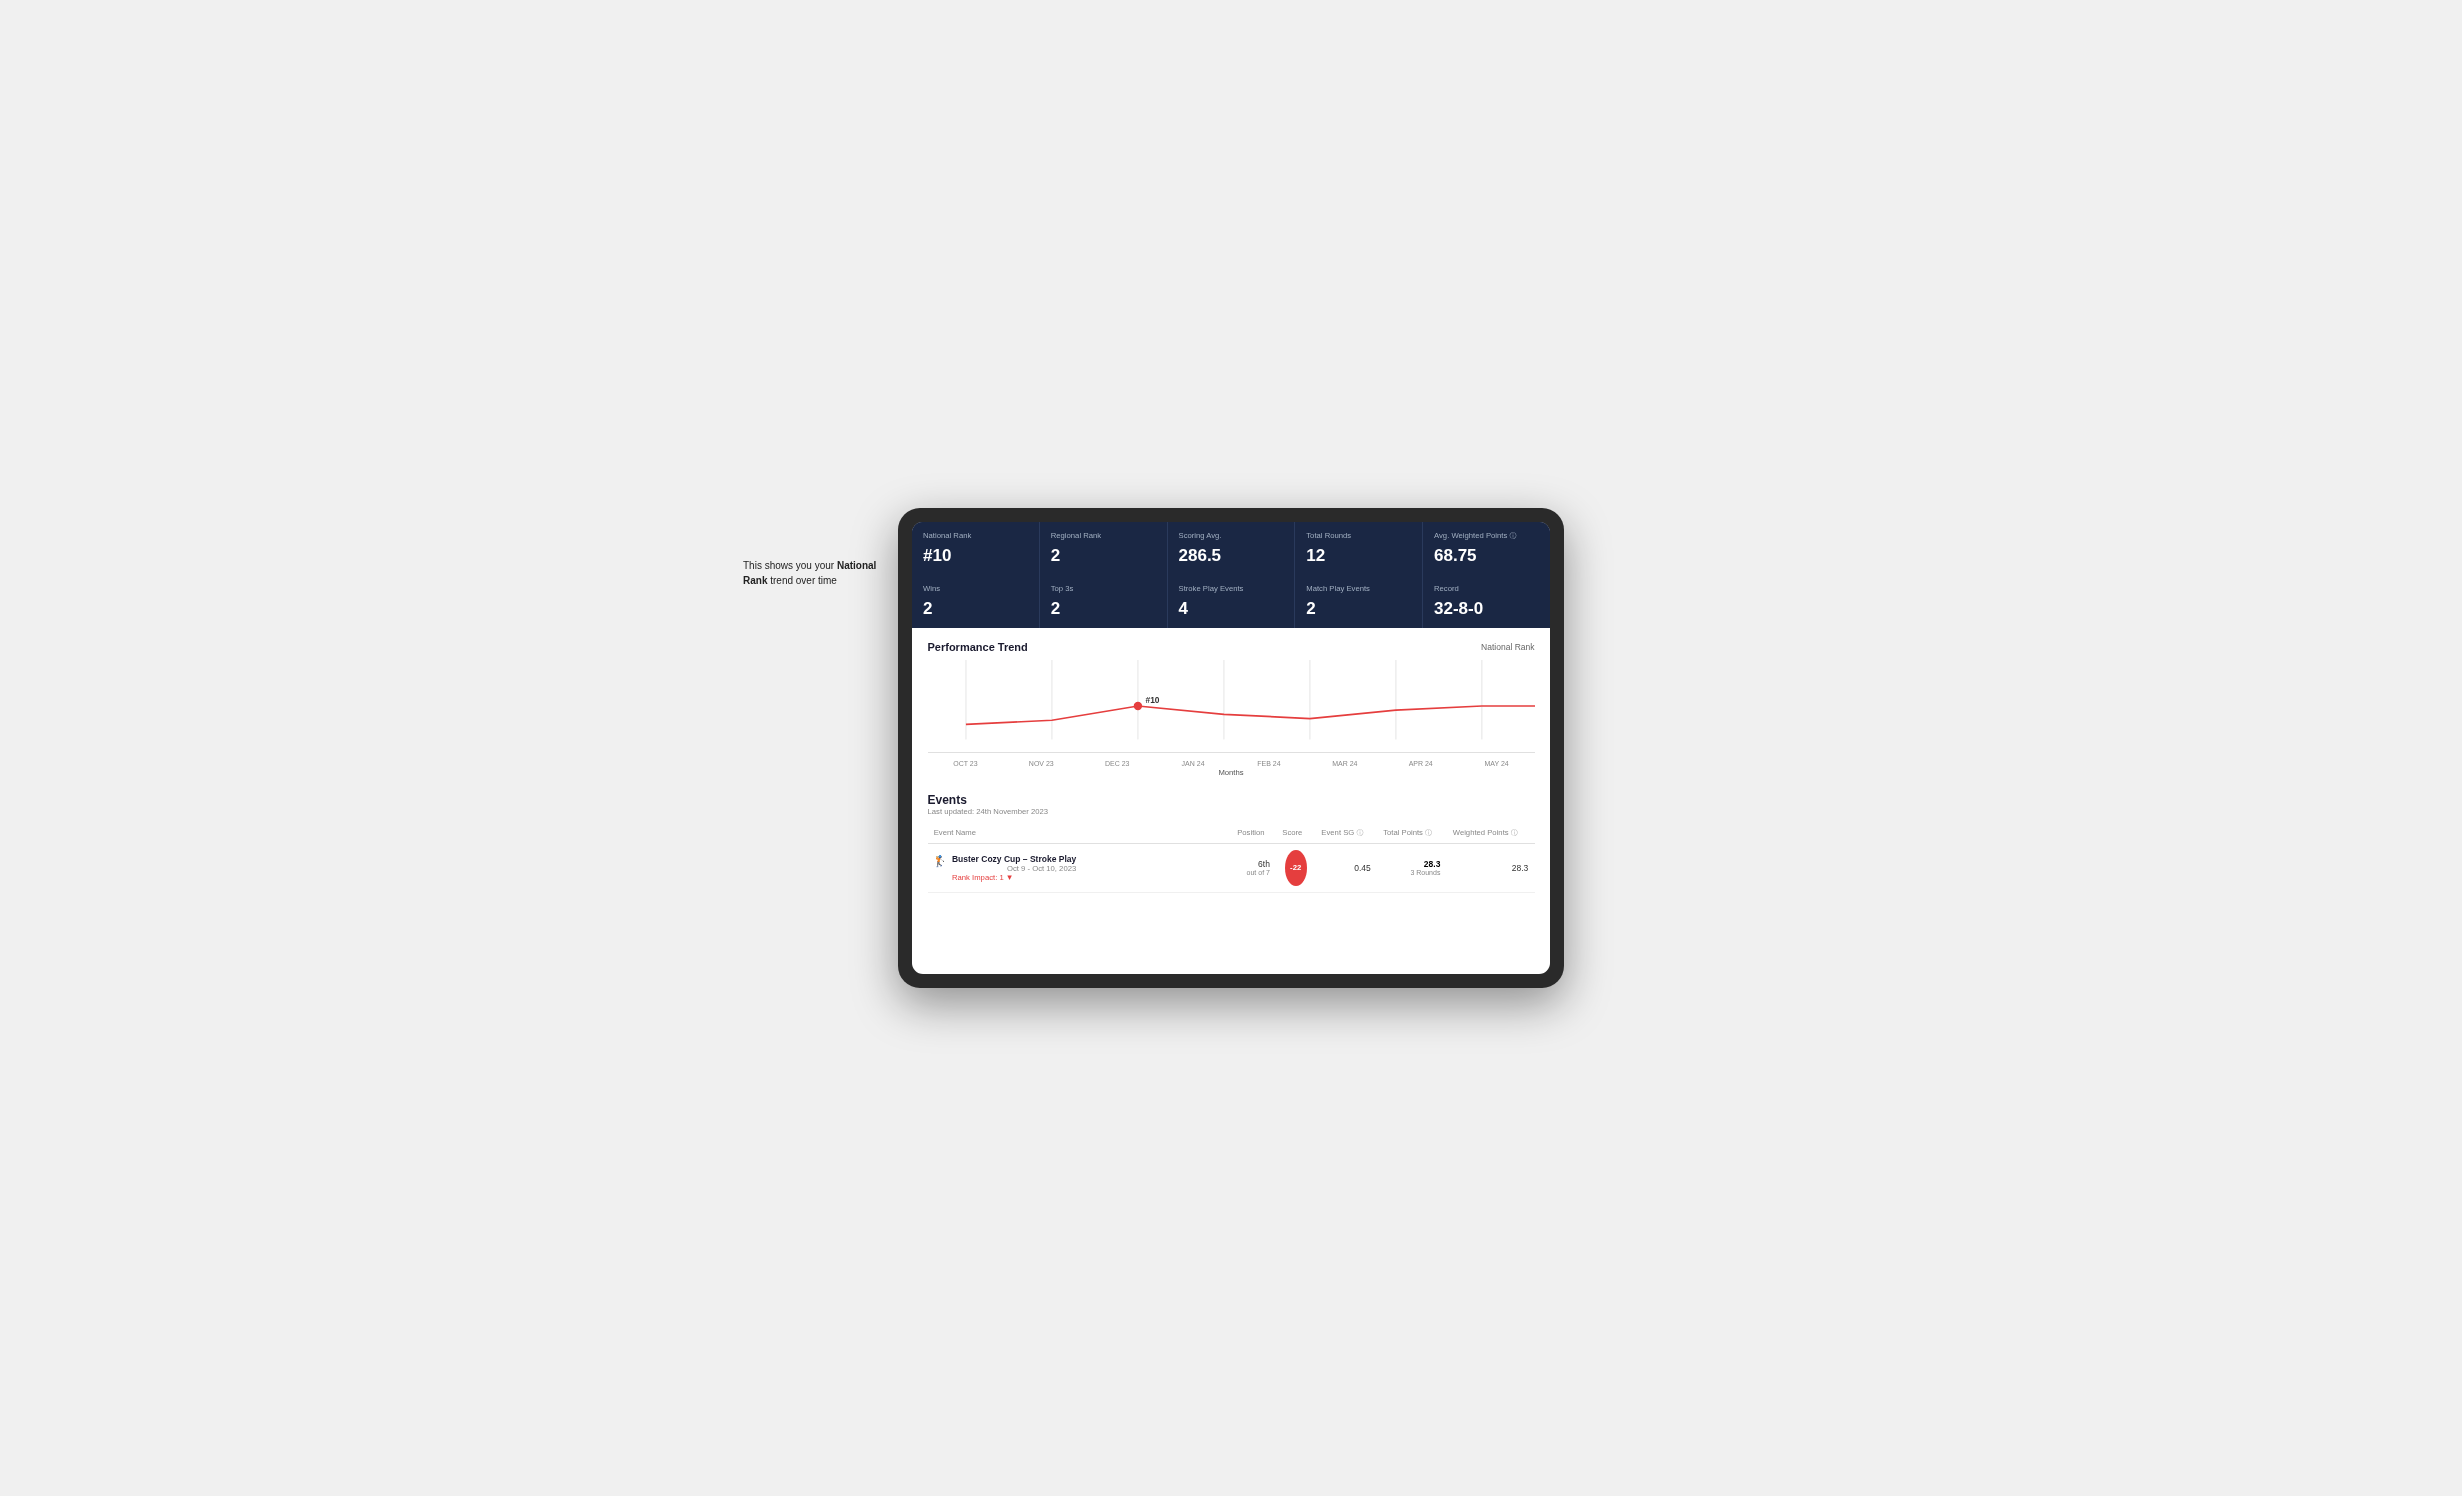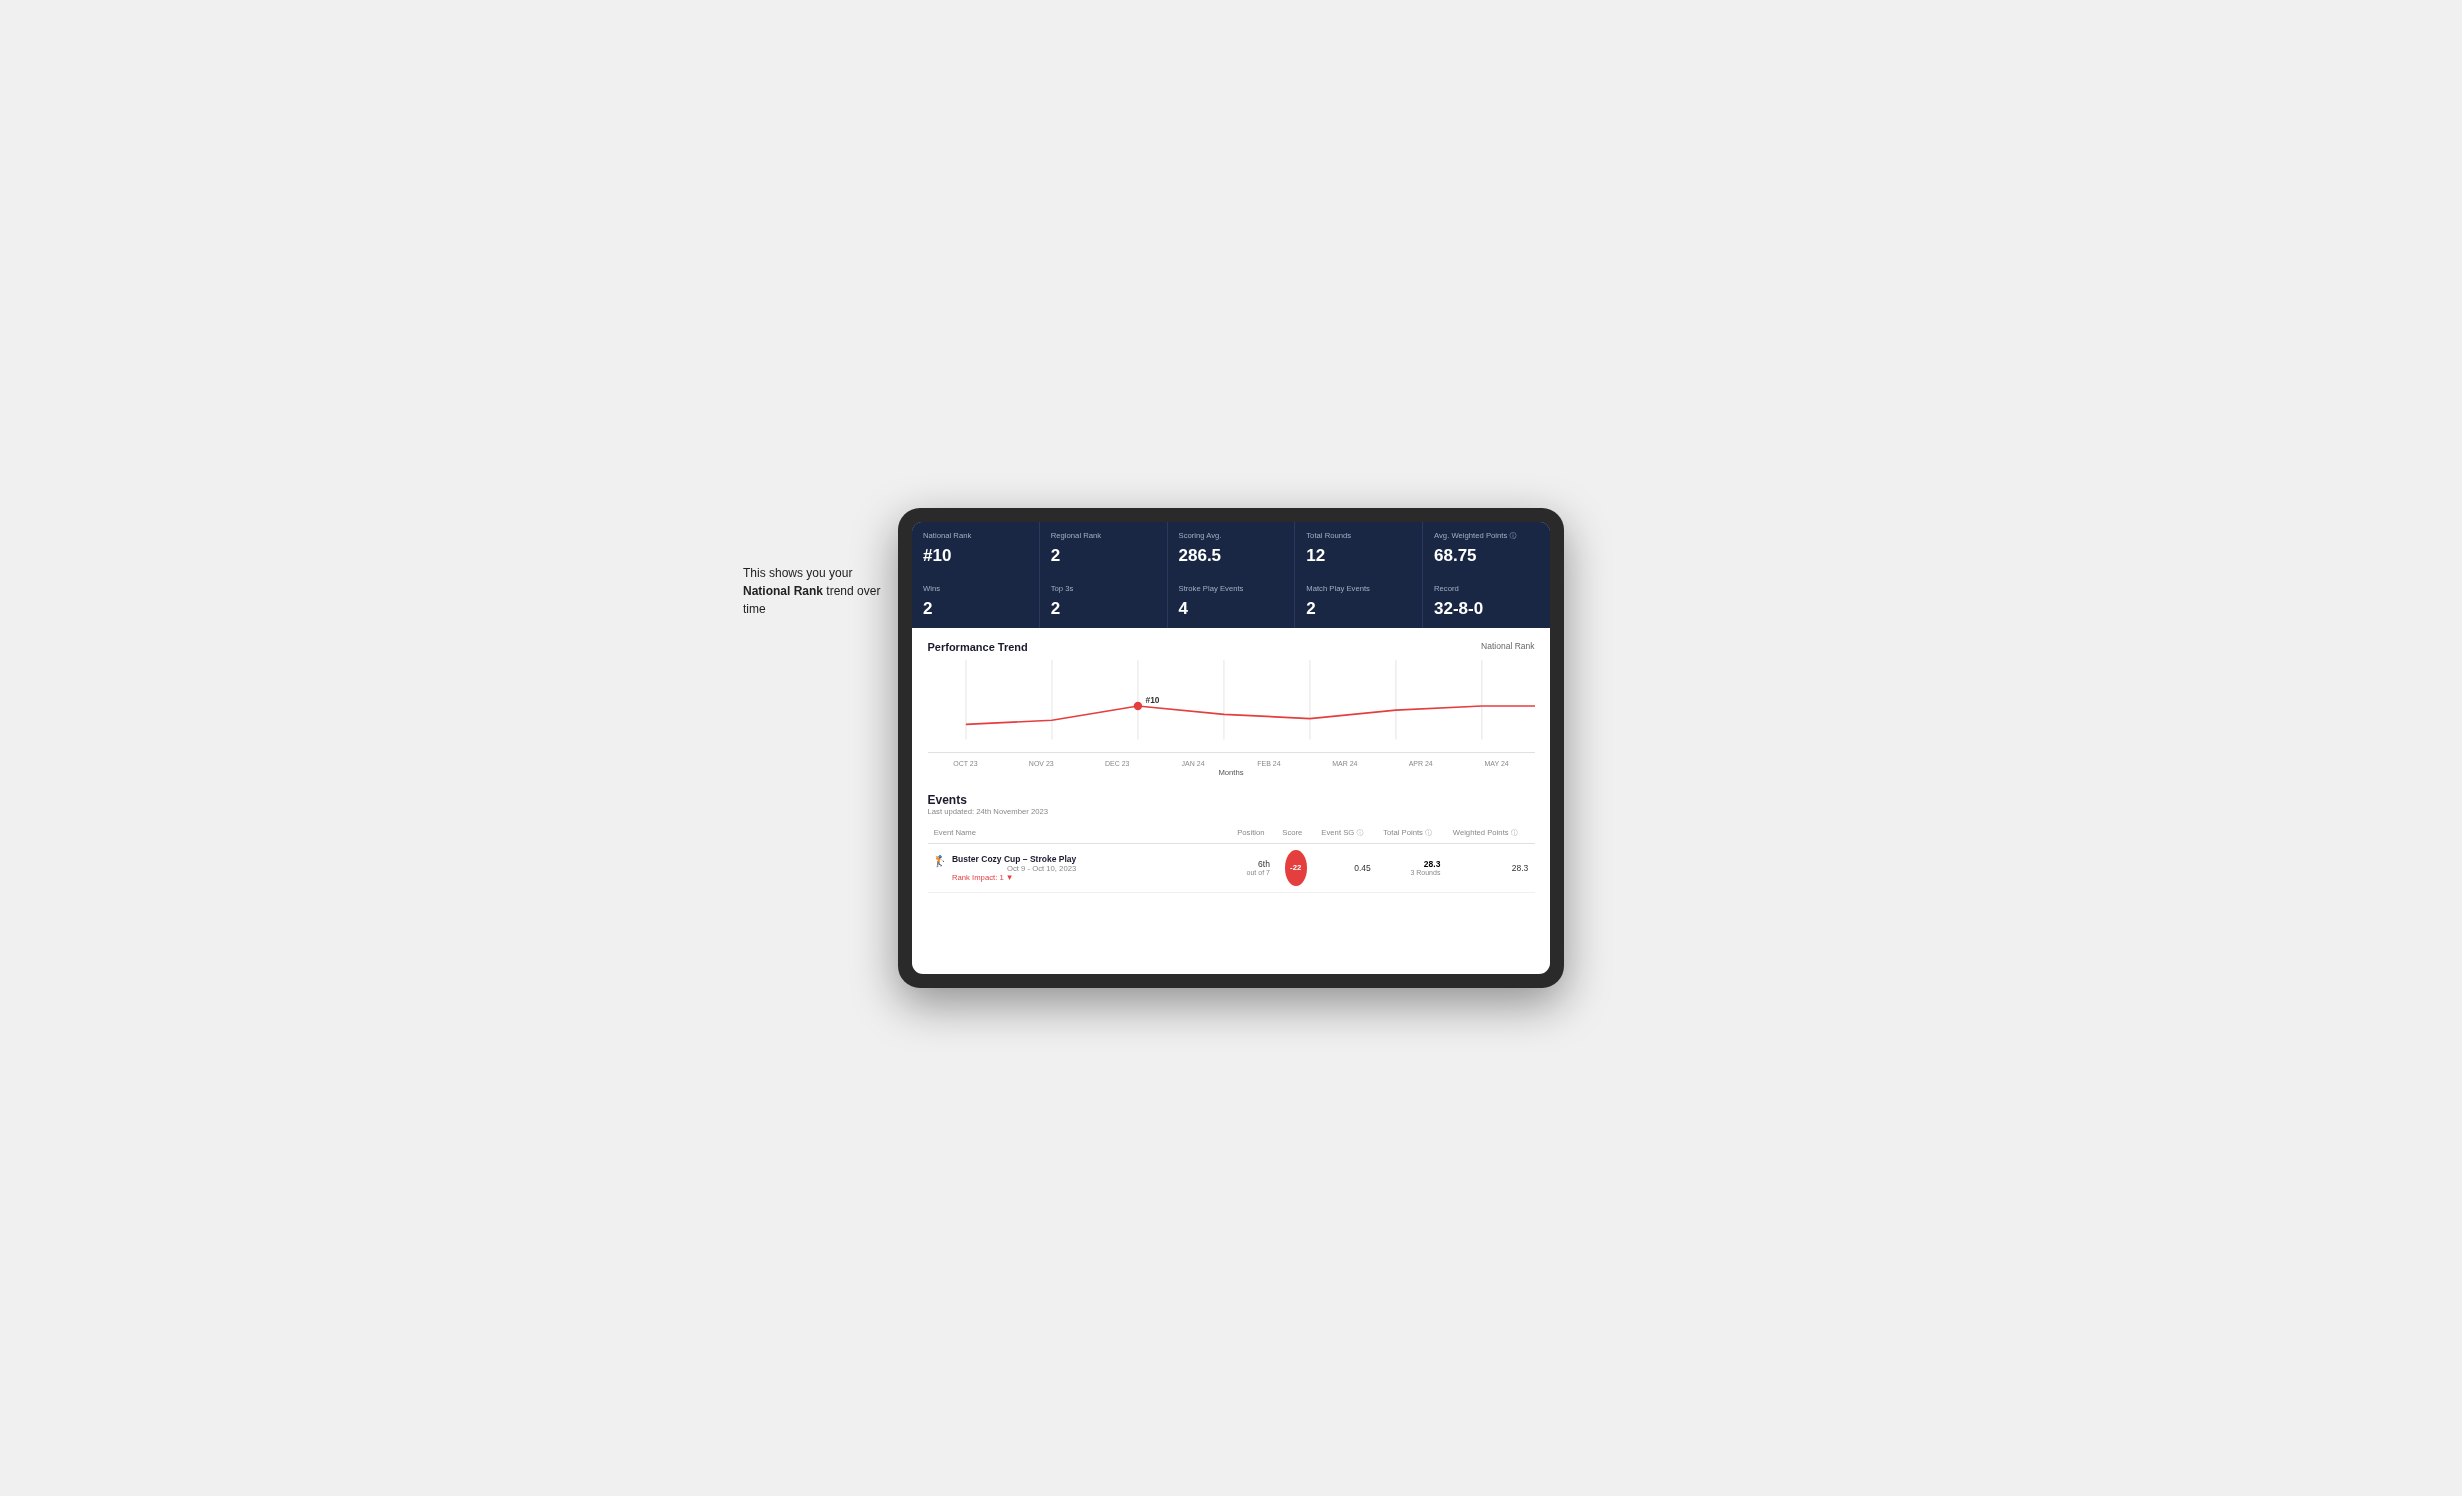--- a/index.html
+++ b/index.html
@@ -28,23 +28,23 @@
       background: #fff;
       border-radius: 11px;
       overflow: hidden;
       display: flex;
       flex-direction: column;
     }
 
     .annotation {
       position: absolute;
       left: -155px;
-      top: 56px;
+      top: 50px;
       width: 147px;
-      font-size: 12px;
+      font-size: 10px;
       color: #222;
       line-height: 1.5;
     }
 
     .annotation strong {
       font-weight: 700;
     }
 
     .arrow-line {
       position: absolute;
@@ -98,20 +98,21 @@
     }
 
     
     .performance-section {
       padding: 12.4px 15.5px 0;
     }
 
     .performance-header {
       display: flex;
       justify-content: space-between;
+      align-items: center;
       margin-bottom: 7.7px;
     }
 
     .performance-title {
       font-size: 11px;
       font-weight: 700;
       color: #1a1a2e;
     }
 
     .performance-label {

